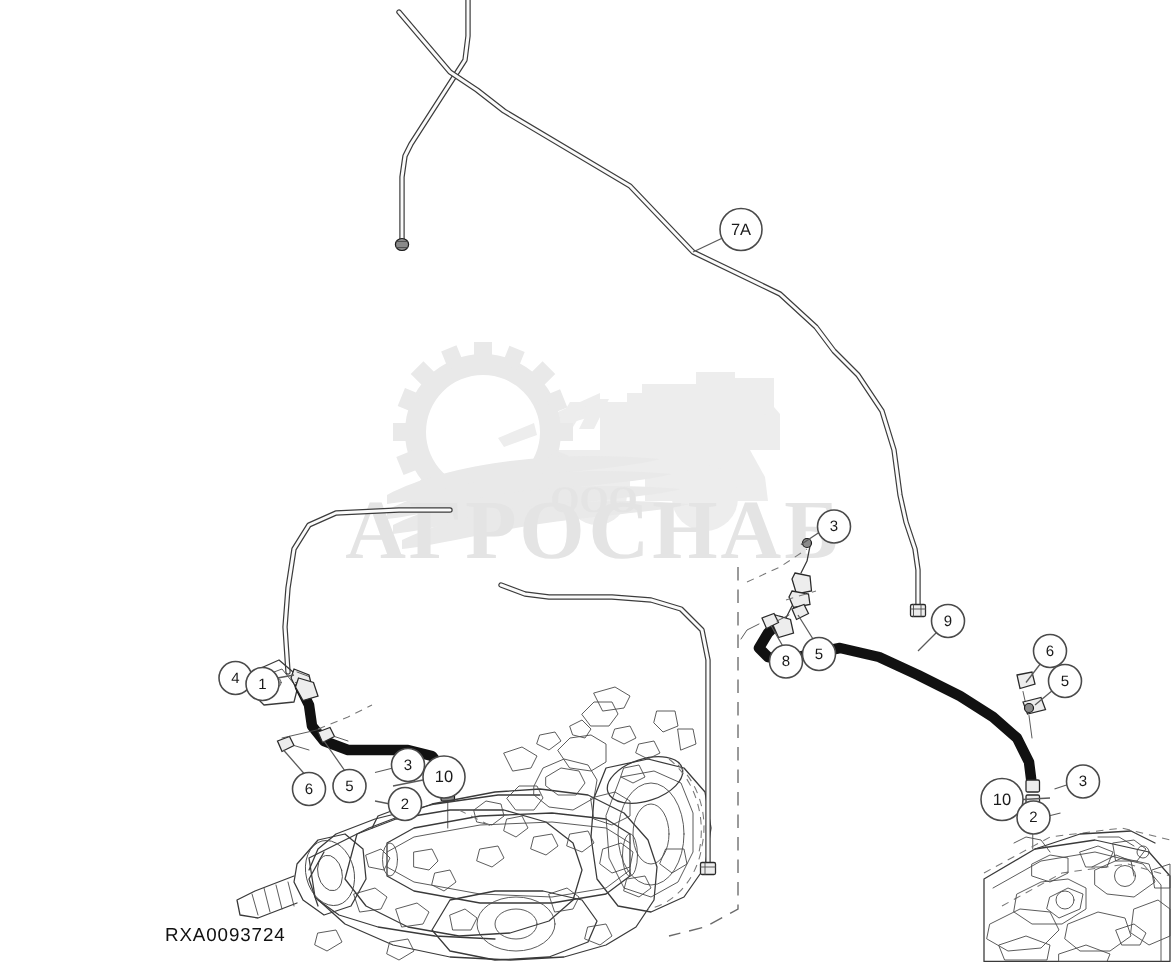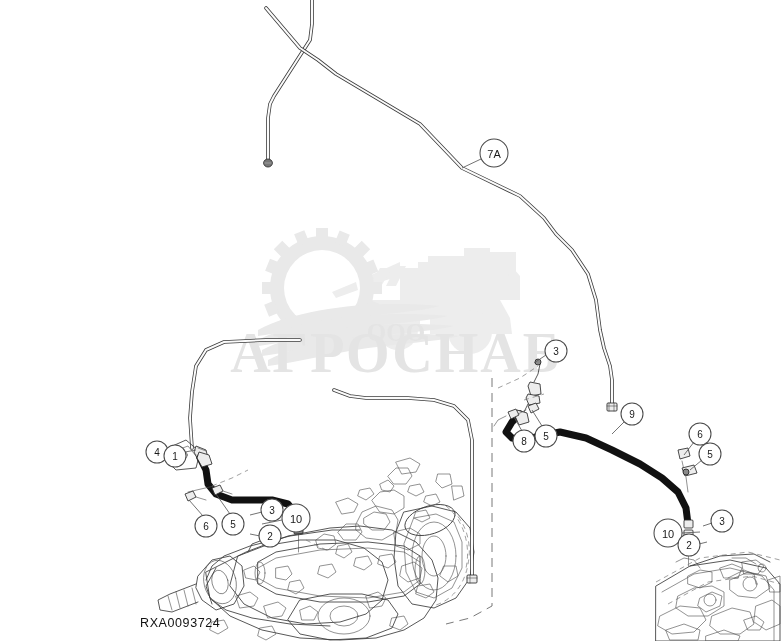--- a/index.html
+++ b/index.html
@@ -26,21 +26,21 @@
   }
   .callout-text{
     font-family:"Liberation Sans", sans-serif;
     font-size:11px;fill:#1a1a1a;
     text-anchor:middle;dominant-baseline:central;
   }
   .callout-text.small{font-size:10px;}
   .leader{stroke:#5a5a5a;stroke-width:0.85;fill:none;}
   .partnum{
     position:absolute;
-    left:140px;top:616px;
+    left:110px;top:616px;
     font-family:"Liberation Sans", sans-serif;
     font-size:12.5px;
     letter-spacing:0.6px;
     color:#111111;
     white-space:nowrap;
   }
   .tube-outer{fill:none;stroke:#3c3c3c;stroke-width:3.6;stroke-linecap:round;stroke-linejoin:round;}
   .tube-inner{fill:none;stroke:#fbfbfb;stroke-width:2.0;stroke-linecap:round;stroke-linejoin:round;}
   .hose-thick{fill:none;stroke:#111111;stroke-width:7.0;stroke-linecap:round;stroke-linejoin:round;}
   .outline{fill:none;stroke:#3a3a3a;stroke-width:0.85;stroke-linecap:round;stroke-linejoin:round;}

